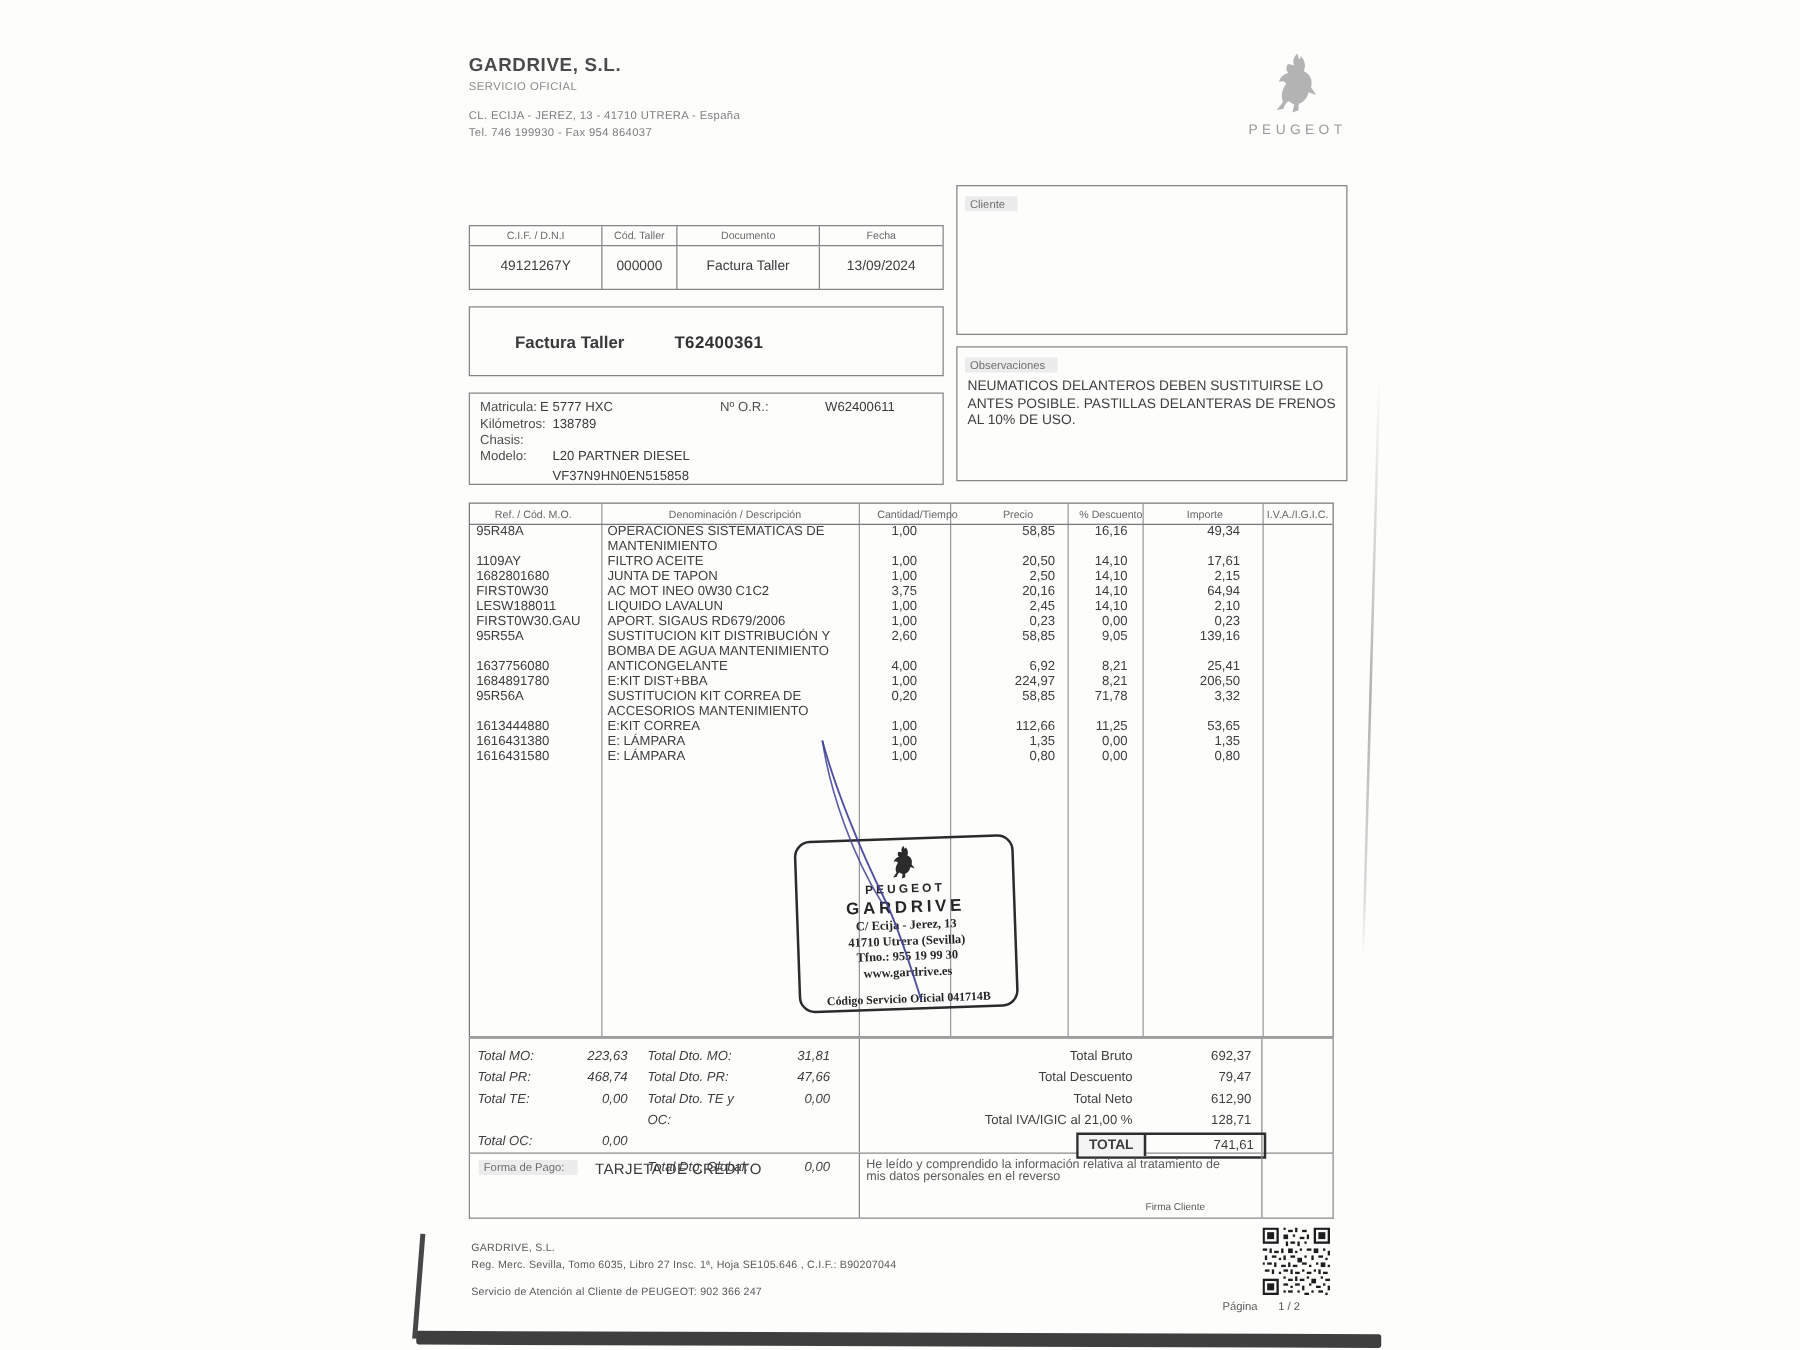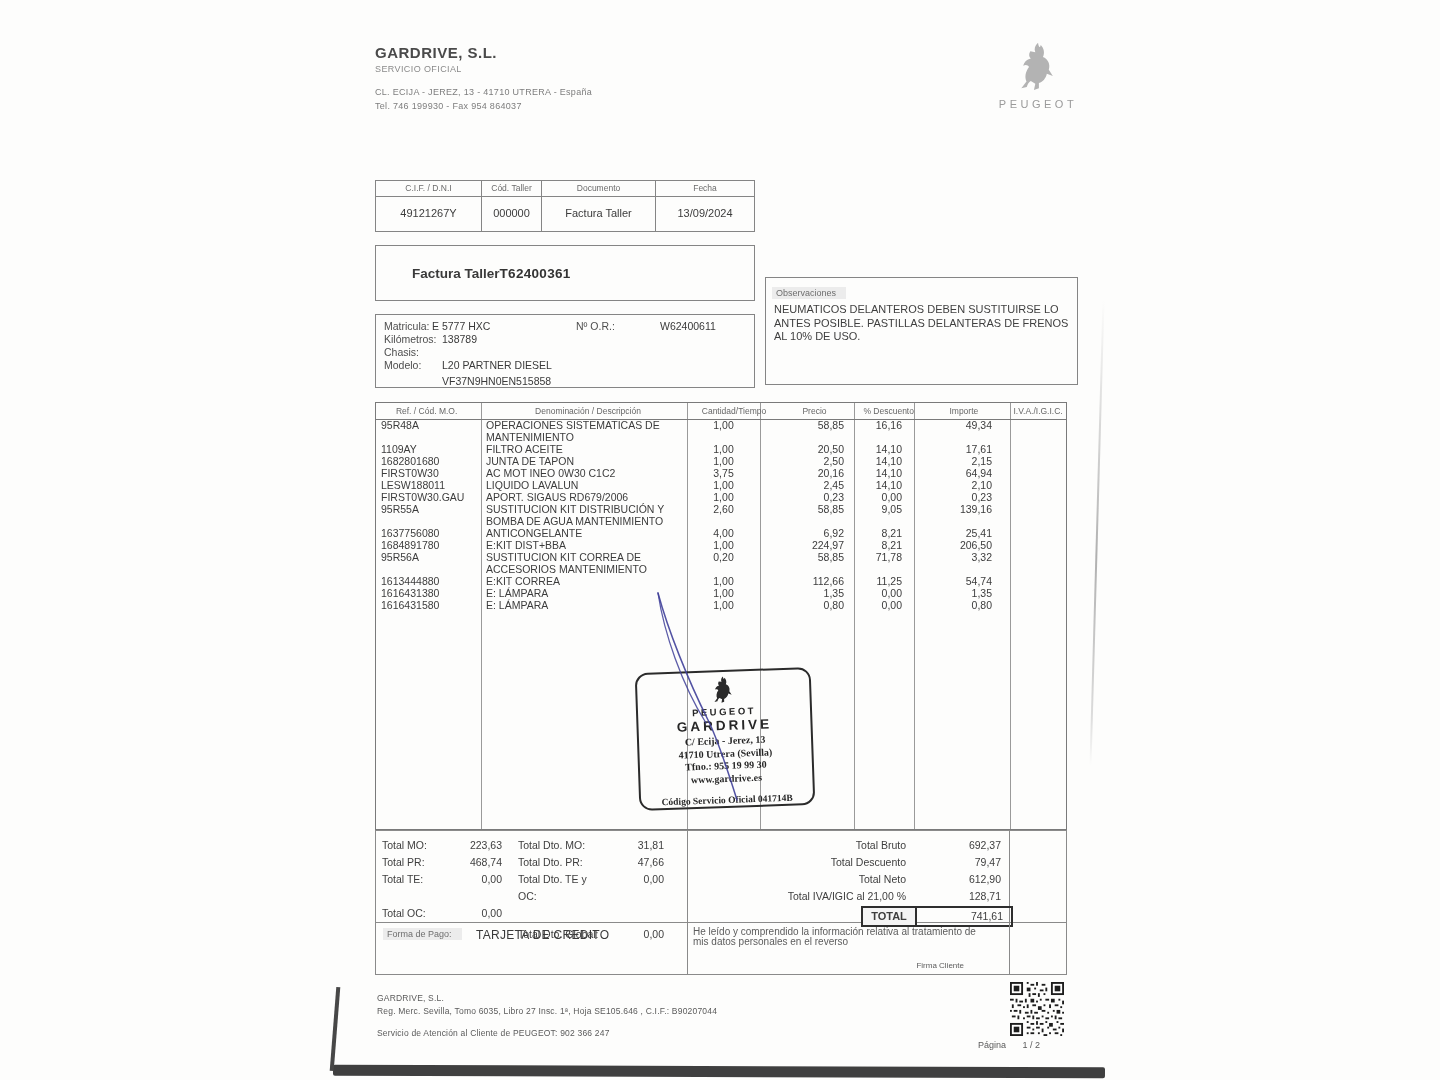--- a/index.html
+++ b/index.html
@@ -25,21 +25,21 @@
   .cif-head span{font-size:8.5px;color:#6b6b6b;text-align:center;box-sizing:border-box;padding-top:2px;}
   .cif-vals{display:flex;height:35px;}
   .cif-vals span{font-size:11px;color:#3c3c3c;text-align:center;box-sizing:border-box;padding-top:10px;}
   .cw1{width:106px;border-right:1px solid #858585;}
   .cw2{width:60px;border-right:1px solid #858585;}
   .cw3{width:114px;border-right:1px solid #858585;}
   .cw4{width:98px;}
 
   .invoice-box{left:375px;top:245px;width:380px;height:56px;display:flex;align-items:center;}
   .invoice-box .t{font-size:13.5px;font-weight:bold;color:#3a3a3a;margin-left:36px;}
-  .invoice-box .n{font-size:13.5px;font-weight:bold;color:#333;letter-spacing:.3px;}
+  .invoice-box .n{font-size:13.5px;font-weight:bold;color:#333;margin-left:40px;letter-spacing:.3px;}
 
   .vehicle-box{left:375px;top:314px;width:380px;height:74px;font-size:10.5px;padding:5px 8px;}
   .vehicle-box .row{position:relative;height:13px;line-height:13px;}
   .vehicle-box .lab{color:#4e4e4e;}
   .vehicle-box .val{color:#3a3a3a;position:absolute;left:48px;}
   .vehicle-box .or-lab{position:absolute;left:192px;color:#4e4e4e;}
   .vehicle-box .or-val{position:absolute;left:276px;color:#3a3a3a;}
 
   .cliente-box{left:765px;top:148px;width:313px;height:120px;padding:4px 6px;}
   .observ-box{left:765px;top:277px;width:313px;height:108px;padding:4px 6px;}
@@ -63,21 +63,21 @@
   
   .stamp{left:637px;top:670px;width:176px;height:138px;border:2.5px solid #2b2b2b;border-radius:13px;
          transform:rotate(-2deg);text-align:center;color:#262626;box-sizing:border-box;padding-top:3px;}
   .stamp .brand{font-size:9.5px;font-weight:bold;letter-spacing:2.5px;margin-top:1px;}
   .stamp .name{font-size:13.5px;font-weight:bold;letter-spacing:3px;margin-top:1px;}
   .stamp .addr{font-family:"Liberation Serif",serif;font-weight:bold;font-size:10px;line-height:12.5px;margin-top:2px;}
   .stamp .code{position:absolute;left:0;right:0;bottom:1px;font-family:"Liberation Serif",serif;font-weight:bold;font-size:9.5px;}
 
   
   .totals{left:375px;top:830px;width:692px;height:93px;border:1px solid #8a8a8a;border-bottom:1px solid #8a8a8a;box-sizing:border-box;position:absolute;}
-  .tl-row{display:flex;font-size:10.5px;line-height:17px;color:#3e3e3e;}
+  .tl-row{display:flex;font-size:10.5px;line-height:17px;color:#3e3e3e;font-style:italic;}
   .tl-1{width:66px;padding-left:6px;box-sizing:border-box;}
   .tl-2{width:60px;text-align:right;}
   .tl-3{width:100px;padding-left:16px;box-sizing:border-box;}
   .tl-4{width:62px;text-align:right;}
   .tr-rows{position:absolute;left:311px;top:6px;width:322px;}
   .tr-row{display:flex;font-size:10.5px;line-height:17px;color:#3e3e3e;}
   .tr-lab{width:219px;text-align:right;}
   .tr-val{width:95px;text-align:right;}
   .total-box{position:absolute;left:485px;top:75px;width:148px;height:17px;border:2px solid #2e2e2e;box-sizing:content-box;display:flex;}
   .total-box .w{width:52px;border-right:2px solid #2e2e2e;font-weight:bold;font-size:11px;text-align:center;line-height:17px;background:#f4f4f4;}
@@ -169,20 +169,23 @@
     <div class="row">
       <span class="lab">Chasis:</span>
       <span class="val" style="left:58px;margin-top:29px;">VF37N9HN0EN515858</span>
     </div>
     <div class="row">
       <span class="lab">Modelo:</span>
       <span class="val" style="left:58px;">L20 PARTNER DIESEL</span>
     </div>
   </div>
 
+  <div class="abs box cliente-box">
+    <span class="chip">Cliente</span>
+  </div>
 
   <div class="abs box observ-box">
     <span class="chip">Observaciones</span>
     <div class="observ-text">NEUMATICOS DELANTEROS DEBEN SUSTITUIRSE LO ANTES POSIBLE. PASTILLAS DELANTERAS DE FRENOS AL 10% DE USO.</div>
   </div>
 
   <div class="items-table">
     <div class="vline" style="left:105px;"></div>
     <div class="vline" style="left:311px;"></div>
     <div class="vline" style="left:384px;"></div>
@@ -288,21 +291,21 @@
       <span class="c c-dto">71,78</span>
       <span class="c c-amt">3,32</span>
     </div>
 
     <div class="trow">
       <span class="c c-ref">1613444880</span>
       <span class="c c-desc">E:KIT CORREA</span>
       <span class="c c-qty">1,00</span>
       <span class="c c-price">112,66</span>
       <span class="c c-dto">11,25</span>
-      <span class="c c-amt">54,74</span>
+      <span class="c c-amt">53,65</span>
     </div>
 
     <div class="trow">
       <span class="c c-ref">1616431380</span>
       <span class="c c-desc">E: LÁMPARA</span>
       <span class="c c-qty">1,00</span>
       <span class="c c-price">1,35</span>
       <span class="c c-dto">0,00</span>
       <span class="c c-amt">1,35</span>
     </div>

